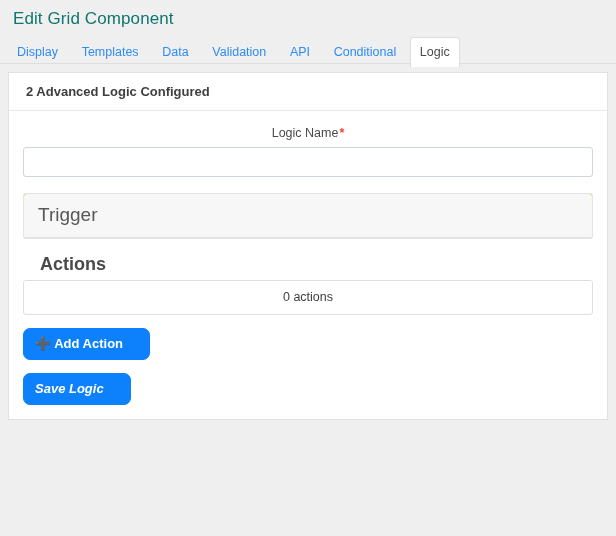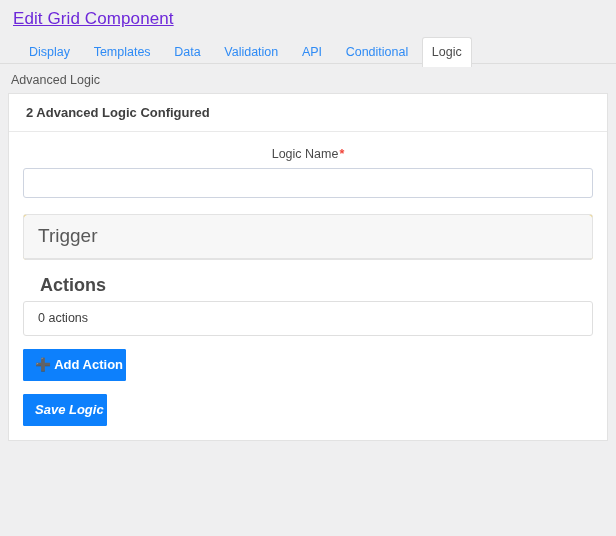--- a/index.html
+++ b/index.html
@@ -12,34 +12,33 @@
     background: #efeff0;
     font-family: "Liberation Sans", sans-serif;
     font-size: 13px;
     color: #333333;
     overflow: hidden;
   }
 
   
   .page-title {
     font-size: 17px;
-    color: #6d28d9;
+    color: #0f766e;
     font-weight: 400;
     padding: 8px 0 0 13px;
     line-height: 22px;
     letter-spacing: .1px;
-    text-decoration: underline;
   }
 
   
   .tabs {
     position: relative;
     height: 27px;
     margin-top: 7px;
-    padding-left: 19px;
+    padding-left: 7px;
     box-sizing: border-box;
   }
   .tabs:after {
     content: "";
     position: absolute;
     left: 0; right: 0; bottom: 0;
     height: 1px;
     background: #dddddd;
   }
   .tab {
@@ -195,34 +194,35 @@
     font-weight: bold;
   }
   .actions-list {
     border: 1px solid #dfdfdf;
     border-radius: 3px;
     background: #ffffff;
     padding: 9px 14px 10px 14px;
     font-size: 12.5px;
     color: #3d3d3d;
     box-sizing: border-box;
+    text-align: center;
   }
 
   
   .btn {
     display: inline-block;
     background: #0d80fc;
     color: #ffffff;
     border: 1px solid #0d80fc;
-    border-radius: 1px;
+    border-radius: 7px;
     font-family: "Liberation Sans", sans-serif;
     font-size: 13px;
     font-weight: bold;
     line-height: 17px;
-    padding: 6px 2px 7px 11px;
+    padding: 6px 26px 7px 11px;
     cursor: pointer;
     box-sizing: border-box;
     white-space: nowrap;
   }
   .btn .plus {
     font-weight: bold;
     font-size: 13px;
     padding-right: 3px;
   }
   .btn-add-action { margin-top: 13px; }
@@ -238,21 +238,20 @@
   <div class="tab">Templates</div>
   <div class="tab">Data</div>
   <div class="tab">Validation</div>
   <div class="tab">API</div>
   <div class="tab">Conditional</div>
   <div class="tab active">Logic</div>
 </div>
 
 <div class="body-area">
 
-  <div class="section-label">Advanced Logic</div>
 
   <div class="white-panel">
 
     <div class="panel-header-row">2 Advanced Logic Configured</div>
 
     <div class="panel-inner">
 
       <div class="field-label">
         <span>Logic Name</span><span class="req">*</span>
       </div>

